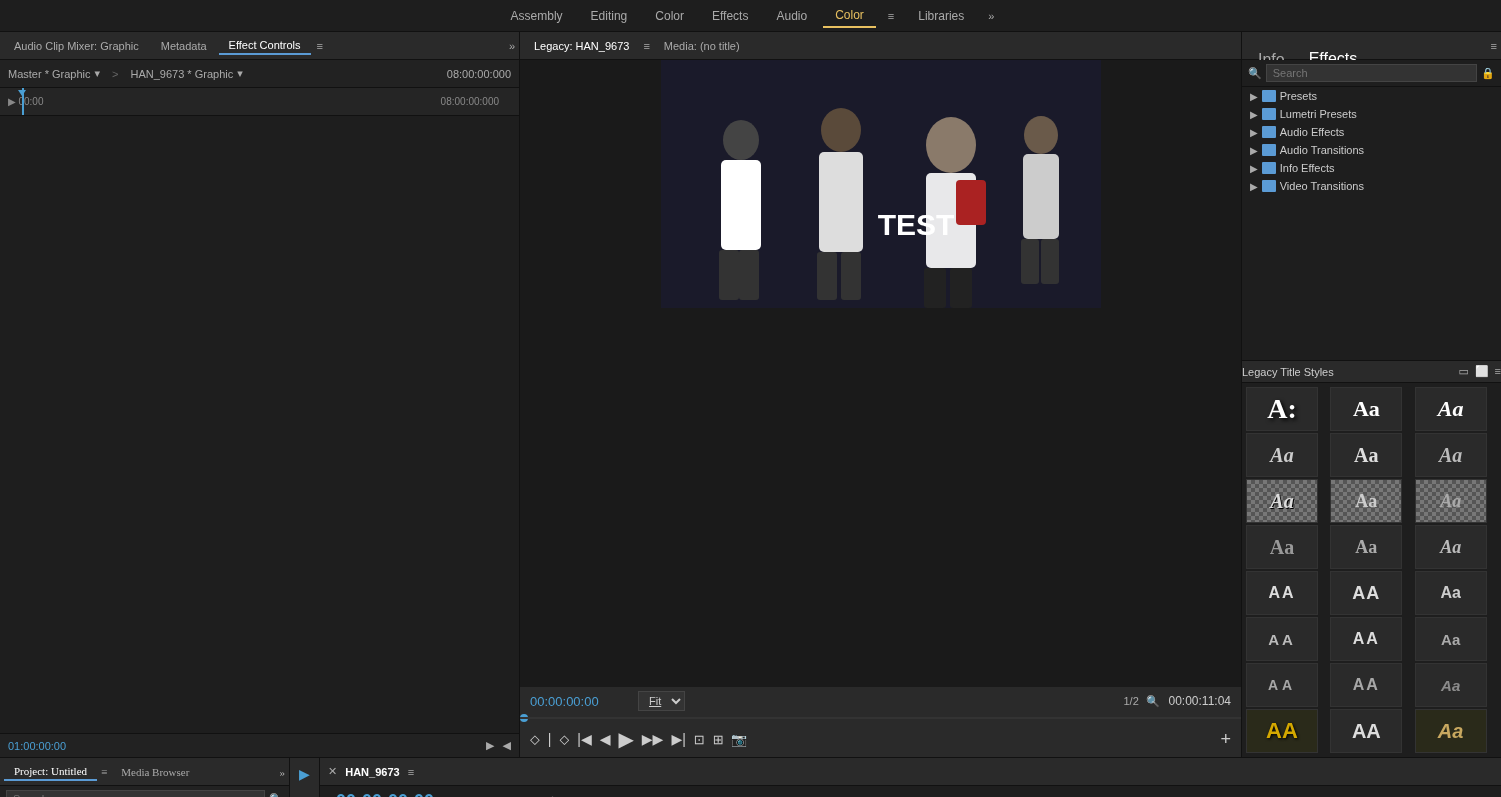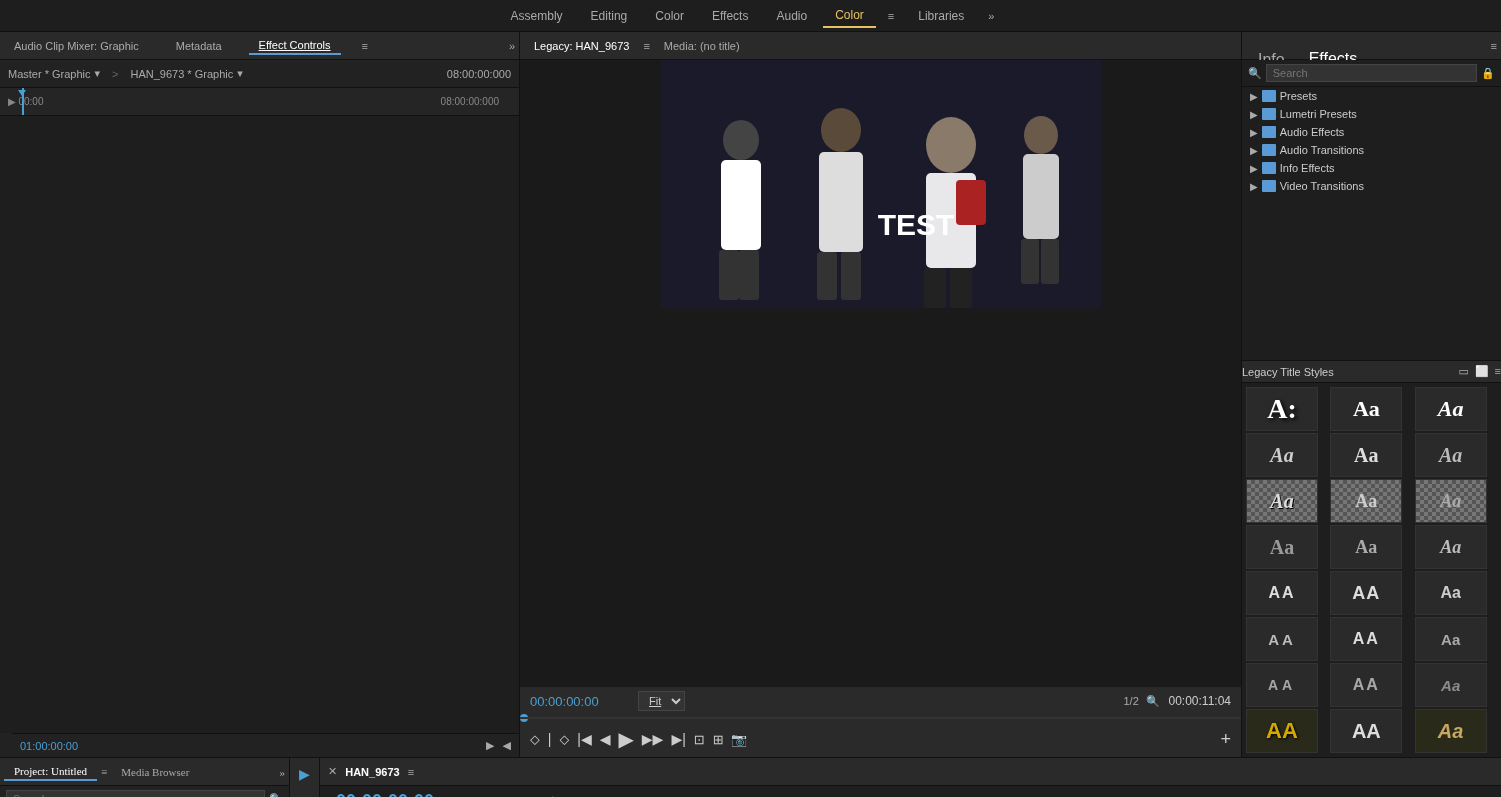--- a/index.html
+++ b/index.html
@@ -63,30 +63,30 @@
     }
 
     
     .panel-tabs {
       display: flex;
       align-items: center;
       height: 28px;
       background: #2a2a2a;
       border-bottom: 1px solid #111;
       padding: 0 4px;
-      gap: 17px;
+      gap: 2px;
     }
     .panel-tab {
       padding: 2px 10px;
       font-size: 11px;
       color: #aaa;
       cursor: pointer;
       white-space: nowrap;
     }
-    .panel-tab.active { color: #fff; border-bottom: 2px solid #5b9bd5; text-decoration: underline; }
+    .panel-tab.active { color: #fff; border-bottom: 2px solid #5b9bd5; }
     .panel-tab-icon {
       margin-left: 4px;
       color: #aaa;
       cursor: pointer;
     }
     .panel-tab-more {
       margin-left: auto;
       color: #aaa;
       cursor: pointer;
     }
@@ -117,21 +117,20 @@
       background: #1e1e1e;
     }
     .ec-footer {
       display: flex;
       align-items: center;
       justify-content: space-between;
       height: 24px;
       background: #222;
       border-top: 1px solid #111;
       padding: 0 8px;
-      margin-left: 12px;
     }
     .ec-timecode {
       font-size: 11px;
       color: #4a9fd4;
     }
 
     
     .center-panel {
       flex: 1;
       height: 100%;

